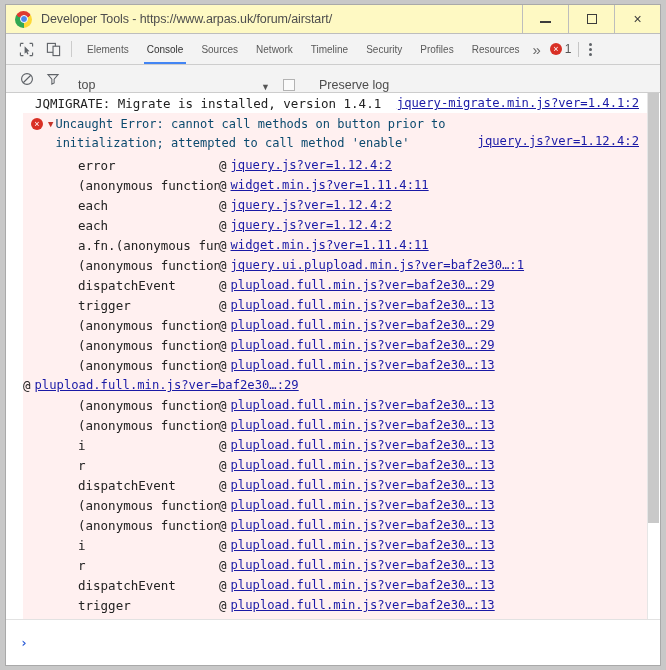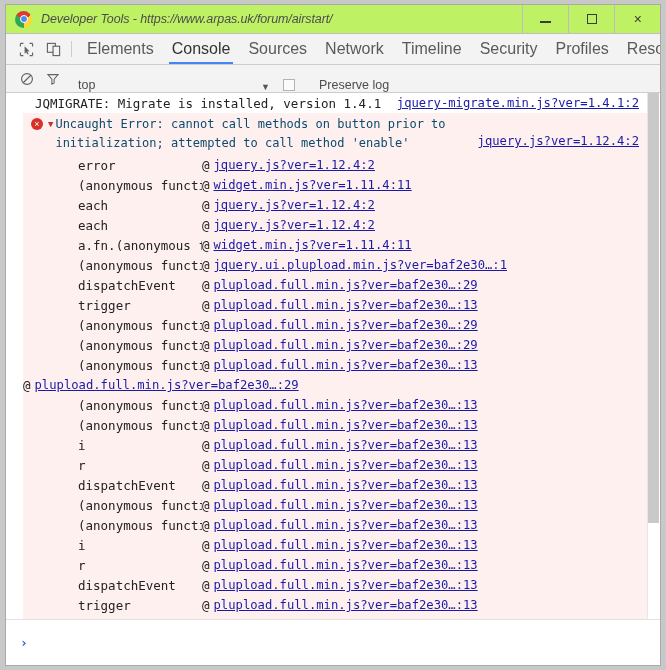--- a/index.html
+++ b/index.html
@@ -15,25 +15,24 @@
     left: 5px; top: 4px;
     width: 656px; height: 662px;
     background: #ffffff;
     border: 1px solid #a9a9a9;
     display: flex; flex-direction: column;
     overflow: hidden;
   }
   
   #titlebar {
     height: 29px; min-height: 29px;
-    background: #bef264;
+    background: #fef9c3;
     display: flex; align-items: center;
     position: relative;
     border-bottom: 1px solid #bdbdbd;
-    font-style: italic;
   }
   #chrome-logo {
     width: 17px; height: 17px;
     margin-left: 9px; margin-right: 9px;
     border-radius: 50%;
     position: relative;
     background:
       conic-gradient(from -60deg,
         #de3b30 0deg 120deg,
         #fdd835 120deg 240deg,
@@ -84,21 +83,21 @@
     flex: none;
   }
   .tool-icon-btn:first-child { margin-left: 7px; }
   #tool-sep {
     width: 1px; background: #cccccc;
     margin: 7px 6px 7px 4px; flex: none;
   }
   .tab {
     display: flex; align-items: center;
     padding: 0 9px;
-    font-size: 16px;
+    font-size: 10px;
     color: #5a5a5a;
     white-space: nowrap;
     position: relative;
   }
   .tab.active { color: #333333; }
   .tab.active::after {
     content: "";
     position: absolute;
     left: 6px; right: 6px; bottom: 0;
     height: 2px; background: #4285f4;
@@ -222,21 +221,21 @@
     position: absolute; right: 8px; top: 21px;
     color: #1a1aa6; text-decoration: underline; font-size: 12.2px;
   }
   .frame {
     height: 20px;
     display: flex; align-items: center;
     font-size: 12.5px; color: #222;
     white-space: nowrap;
   }
   .frame .fname {
-    width: 179px; flex: none;
+    width: 196px; flex: none;
     padding-left: 55px;
     overflow: hidden;
   }
   .frame .at { flex: none; margin-right: 4px; color: #222; }
   .frame .furl { color: #1a1aa6; text-decoration: underline; font-size: 12.2px; }
   
   #prompt-row {
     height: 46px; min-height: 46px;
     background: #ffffff;
     border-top: 1px solid #e2e2e2;

